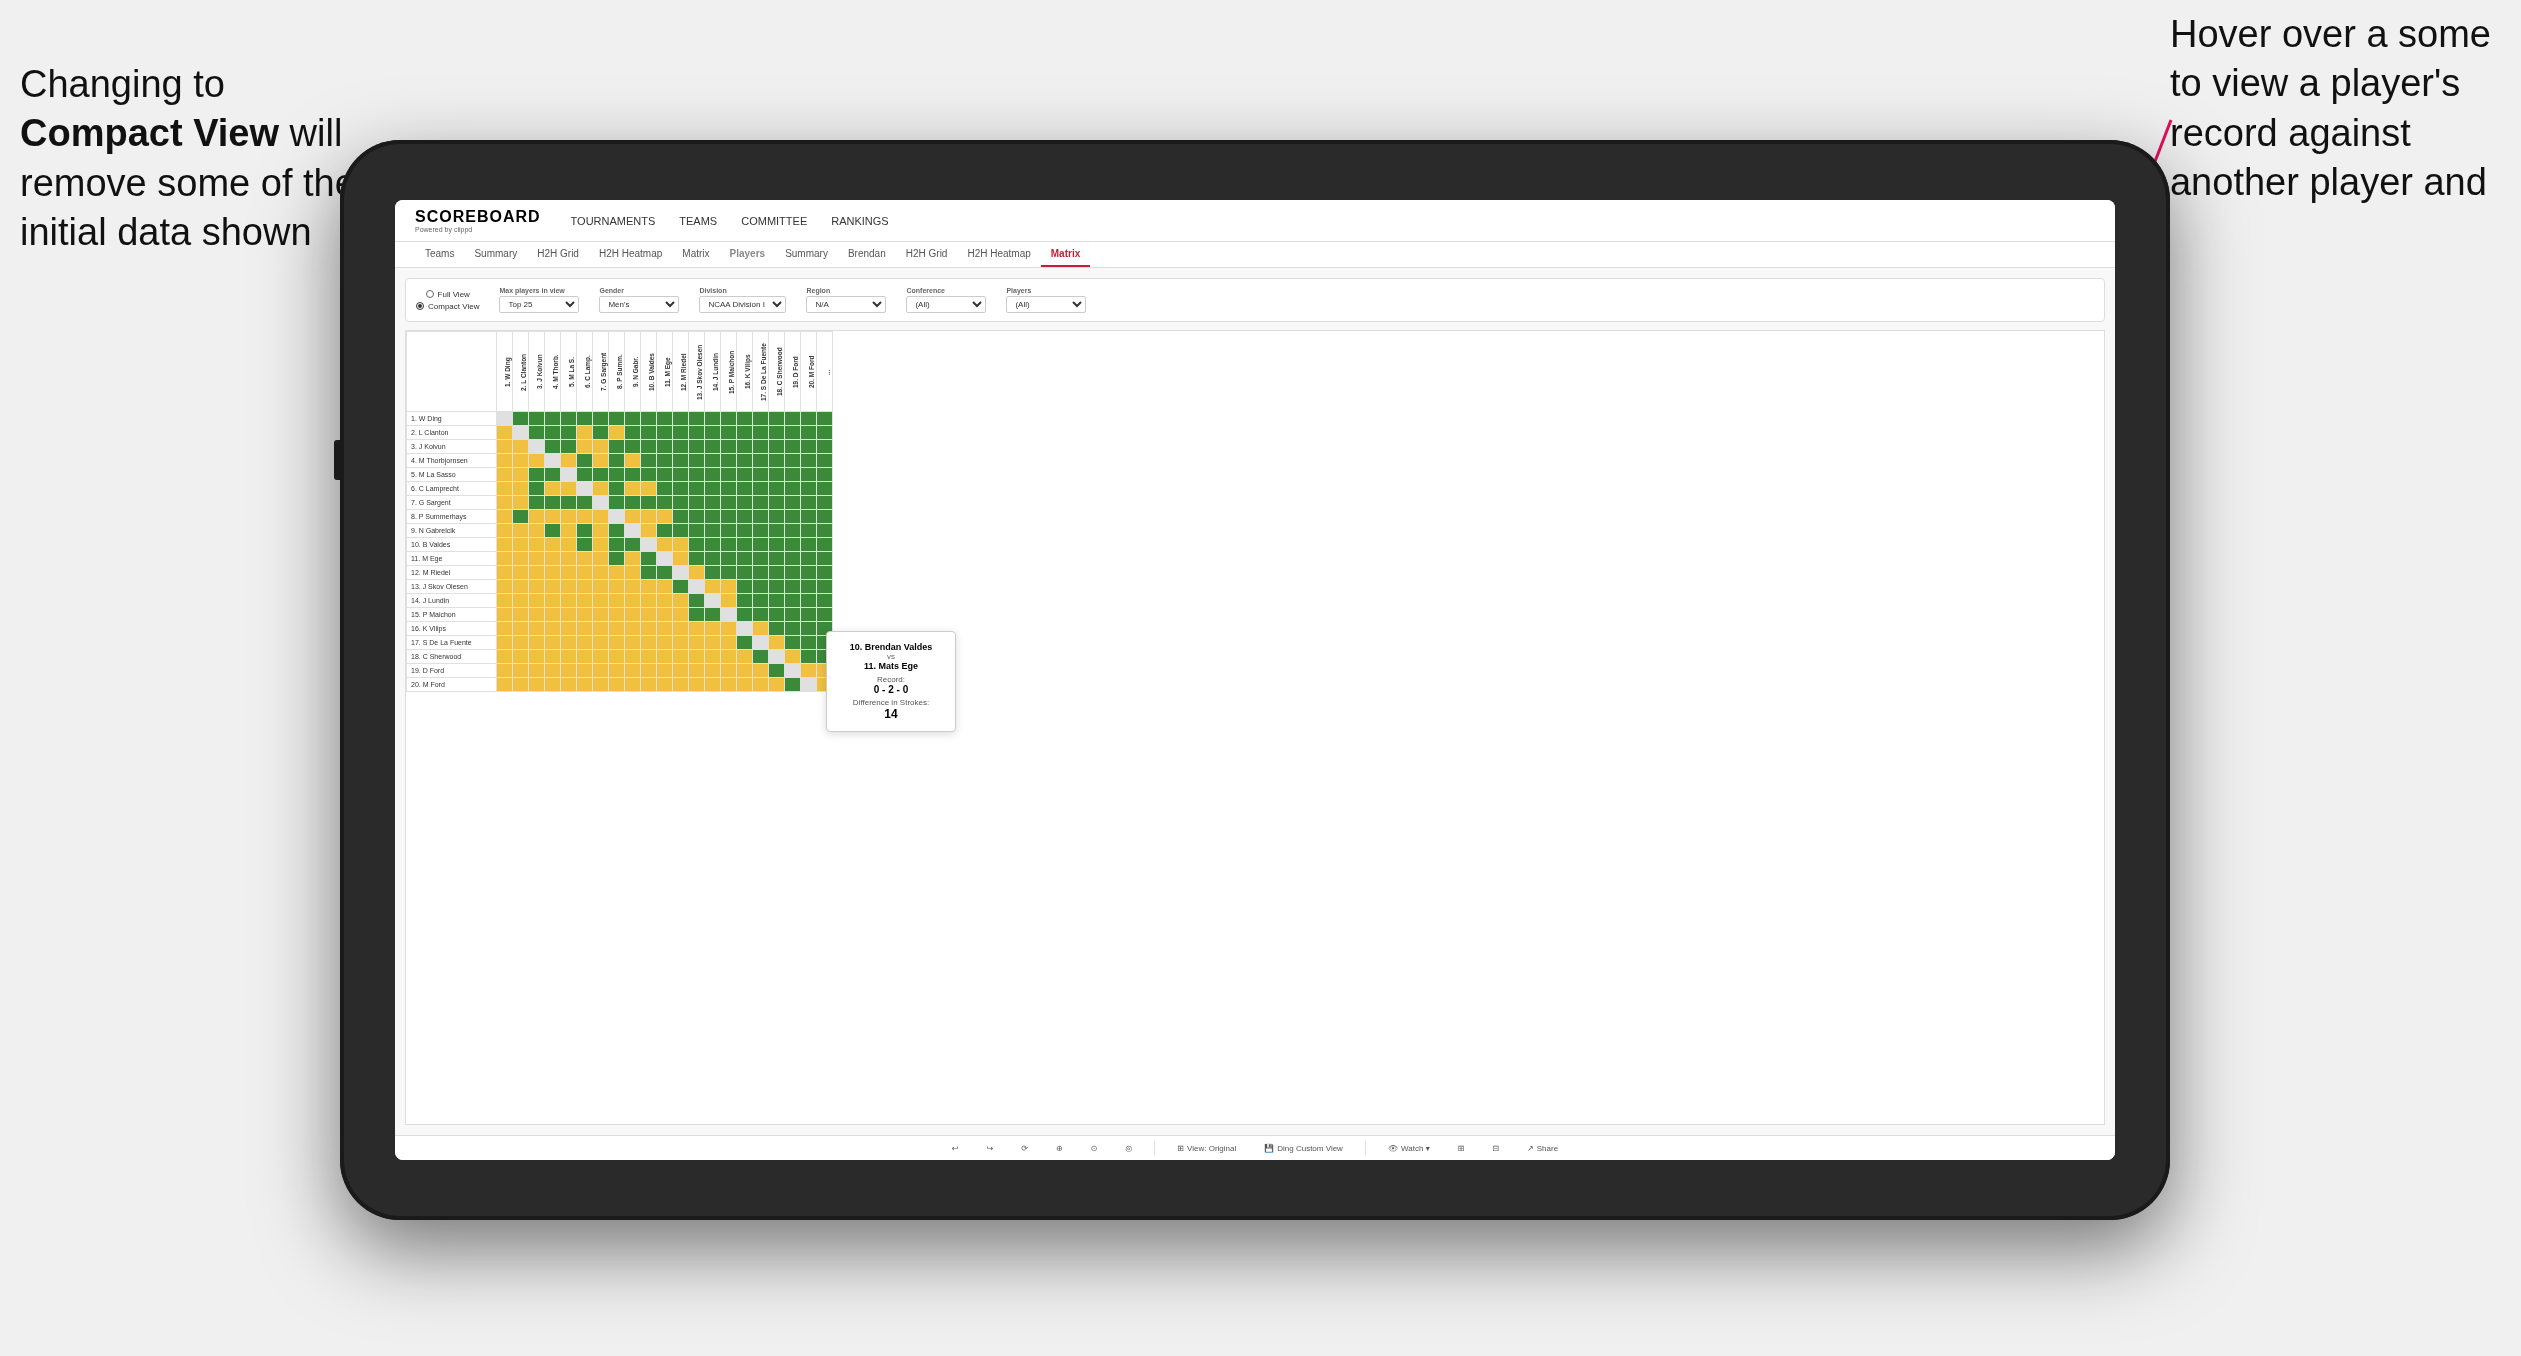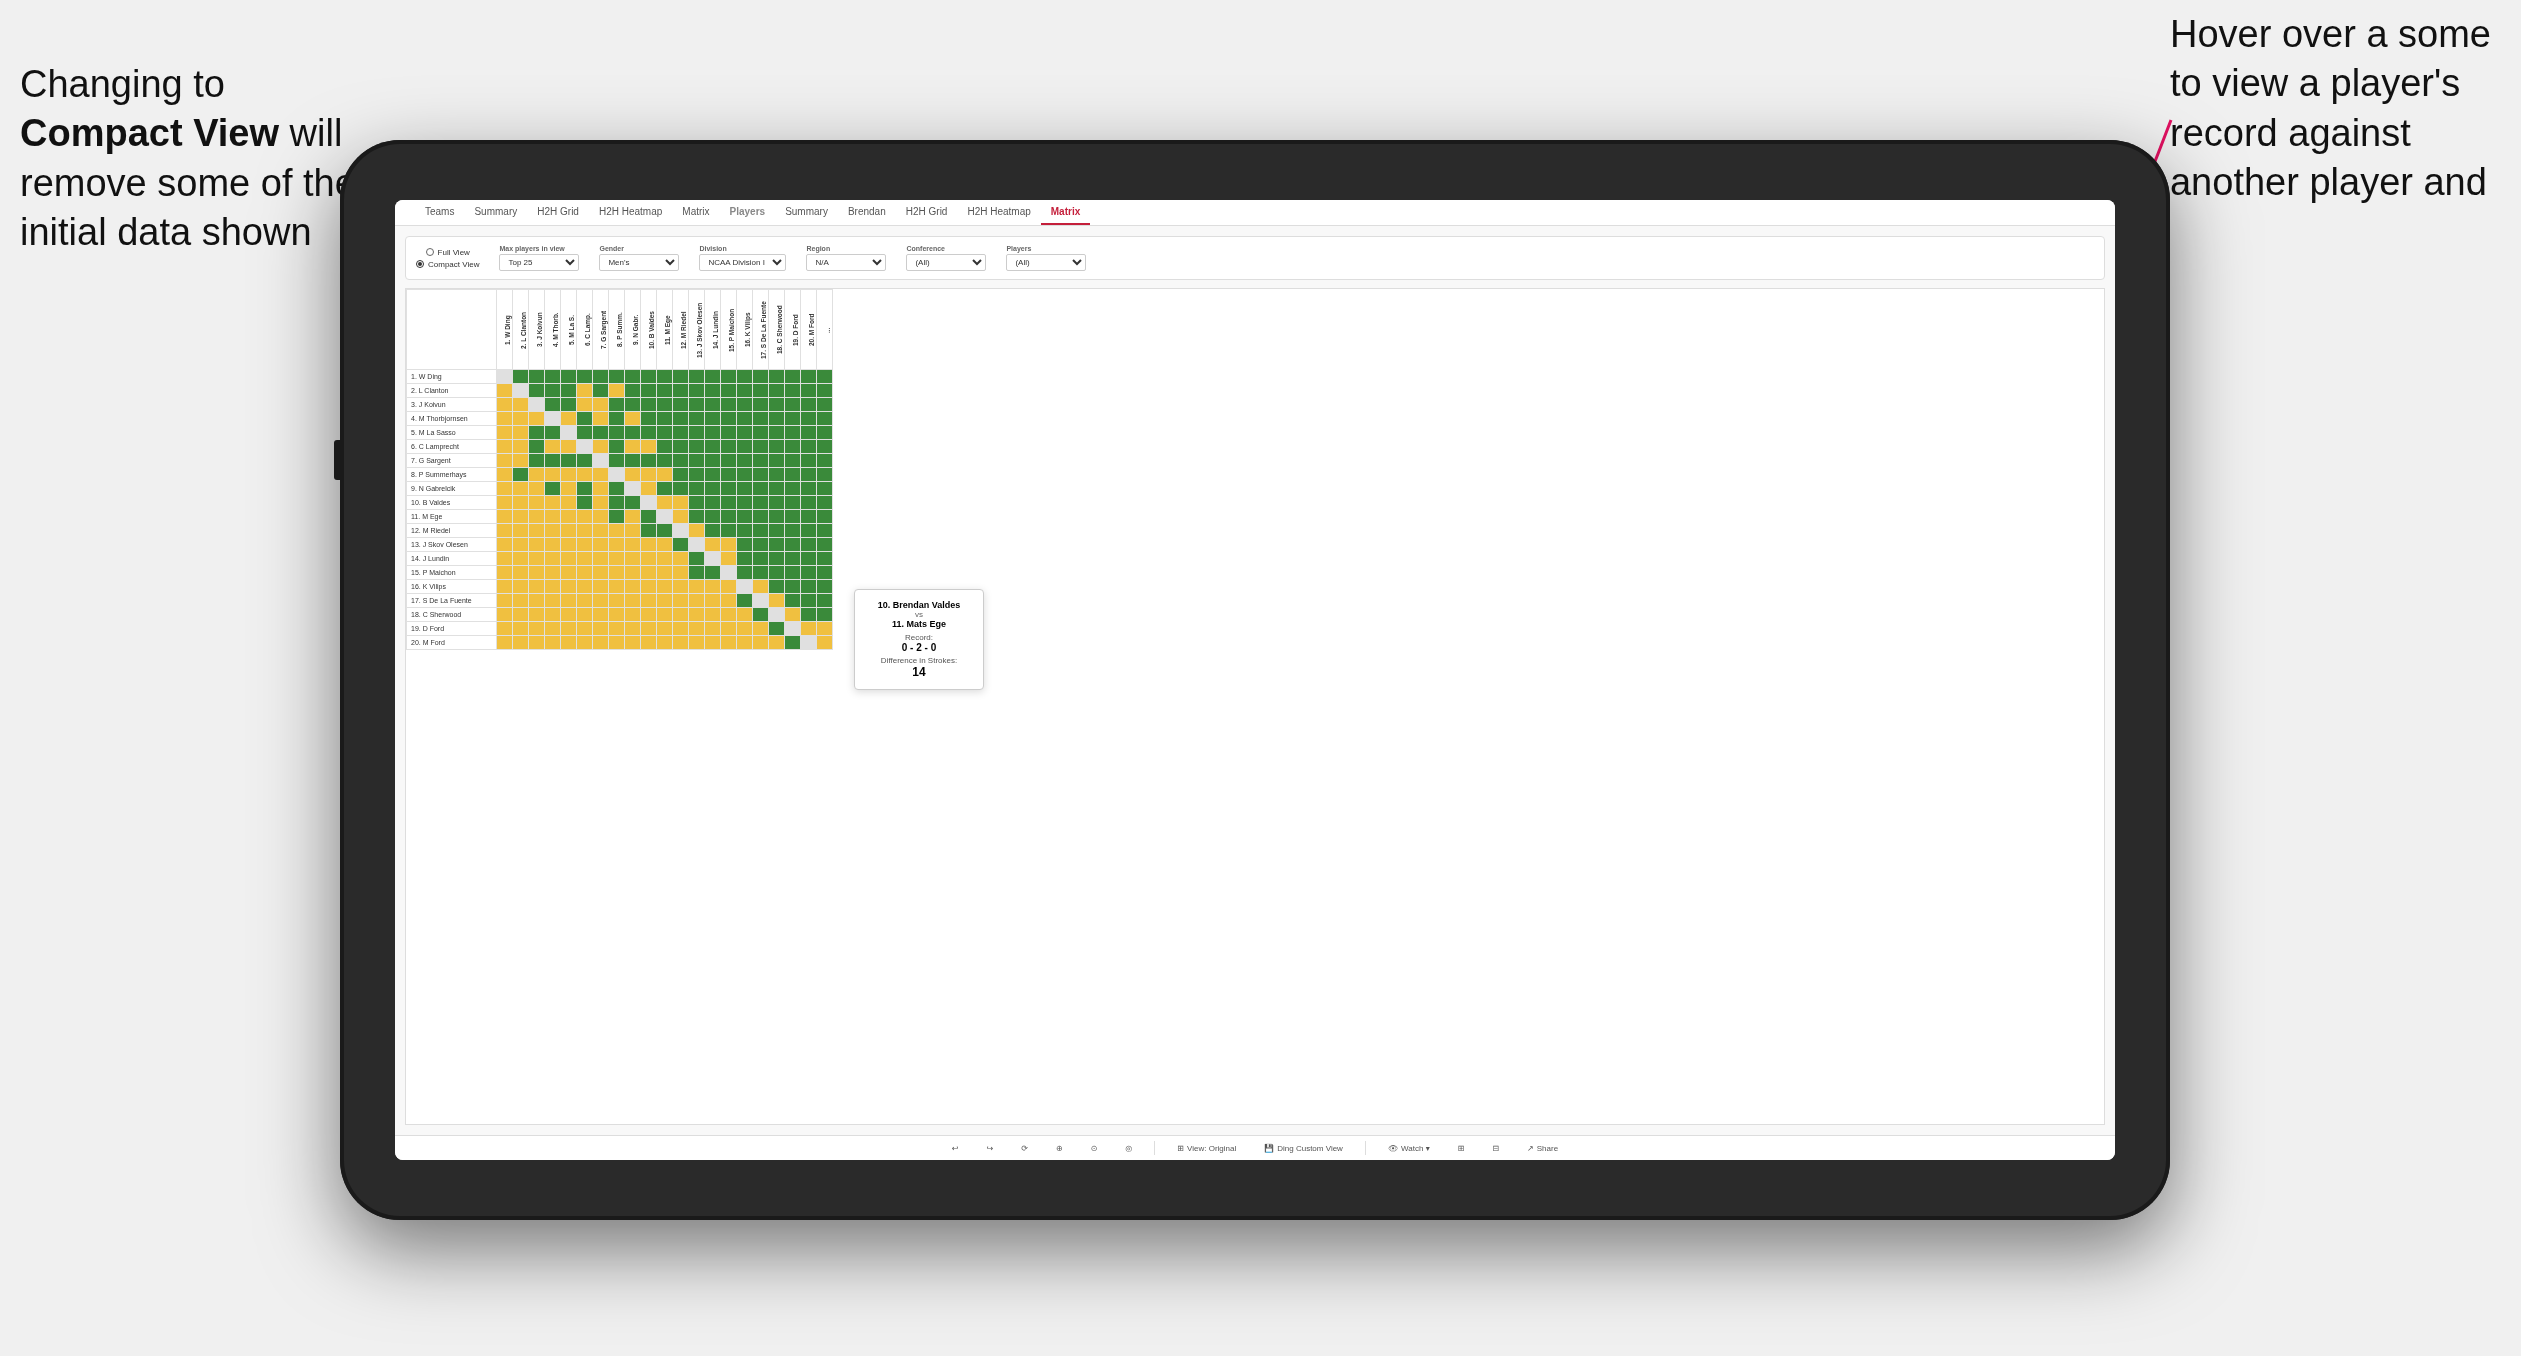--- a/index.html
+++ b/index.html
@@ -330,20 +330,32 @@
 <svg class="arrow-right" style="position:absolute; right:310px; top:100px; width:300px; height:350px;" viewBox="0 0 300 350" fill="none" xmlns="http://www.w3.org/2000/svg">
   <path d="M 260 20 Q 200 180 120 320" stroke="#e01060" stroke-width="3" fill="none"></path>
   <polygon points="110,315 120,338 130,315" fill="#e01060"></polygon>
 </svg>
 
 <div class="tablet">
   <div class="tablet-btn"></div>
 
   <div class="tablet-screen">
 
+    <div class="nav-bar">
+      <div class="logo-area">
+        <span class="logo-text">SCOREBOARD</span>
+        <span class="logo-sub">Powered by clippd</span>
+      </div>
+      <div class="nav-items">
+        <span class="nav-item">TOURNAMENTS</span>
+        <span class="nav-item">TEAMS</span>
+        <span class="nav-item">COMMITTEE</span>
+        <span class="nav-item">RANKINGS</span>
+      </div>
+    </div>
 
     <div class="sub-tabs">
       <span class="sub-tab">Teams</span>
       <span class="sub-tab">Summary</span>
       <span class="sub-tab">H2H Grid</span>
       <span class="sub-tab">H2H Heatmap</span>
       <span class="sub-tab">Matrix</span>
       <span style="padding: 6px 10px; font-size:10px; font-weight:700; color:#888;">Players</span>
       <span class="sub-tab">Summary</span>
       <span class="sub-tab">Brendan</span>
@@ -909,21 +921,21 @@
                 <td class="cell" style="background: rgb(240, 192, 64);"></td>
                 <td class="cell" style="background: rgb(240, 192, 64);"></td>
                 <td class="cell" style="background: rgb(240, 192, 64);"></td>
                 <td class="cell" style="background: rgb(58, 138, 58);"></td>
                 <td class="cell" style="background: rgb(224, 224, 224);"></td>
                 <td class="cell" style="background: rgb(240, 192, 64);"></td>
               </tr>
             </tbody>
         </table>
 
-        <div class="tooltip-popup" style="left: 420px; top: 300px; min-width: 130px; margin-left: 28px;">
+        <div class="tooltip-popup" style="left: 420px; top: 300px; min-width: 130px;">
           <div class="p1">10. Brendan Valdes</div>
           <div class="vs">vs</div>
           <div class="p2">11. Mats Ege</div>
           <div class="record-label">Record:</div>
           <div class="record-val">0 - 2 - 0</div>
           <div class="diff-label">Difference in Strokes:</div>
           <div class="diff-val">14</div>
         </div>
       </div>
 

